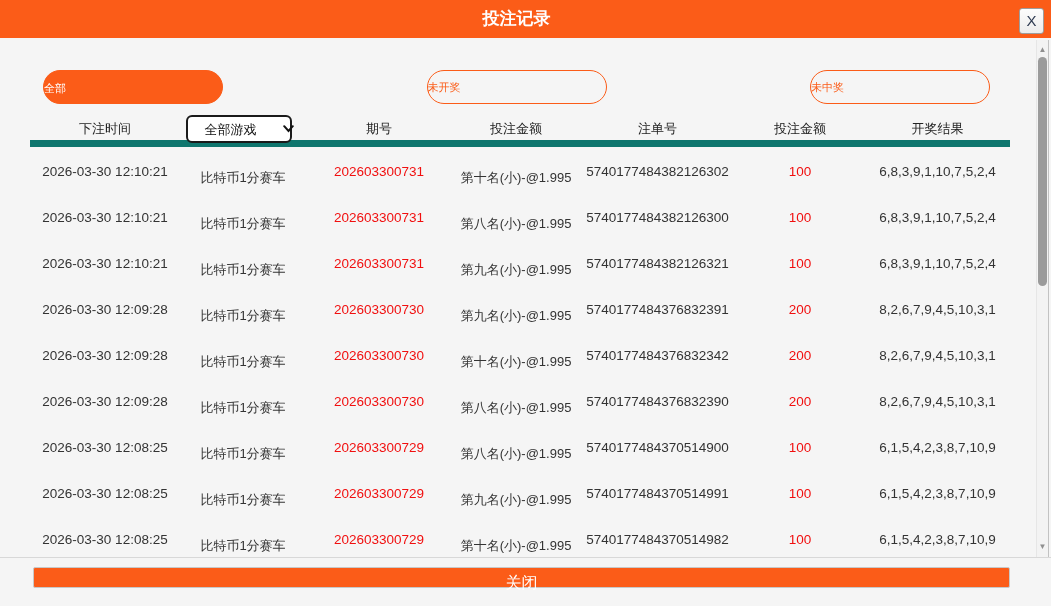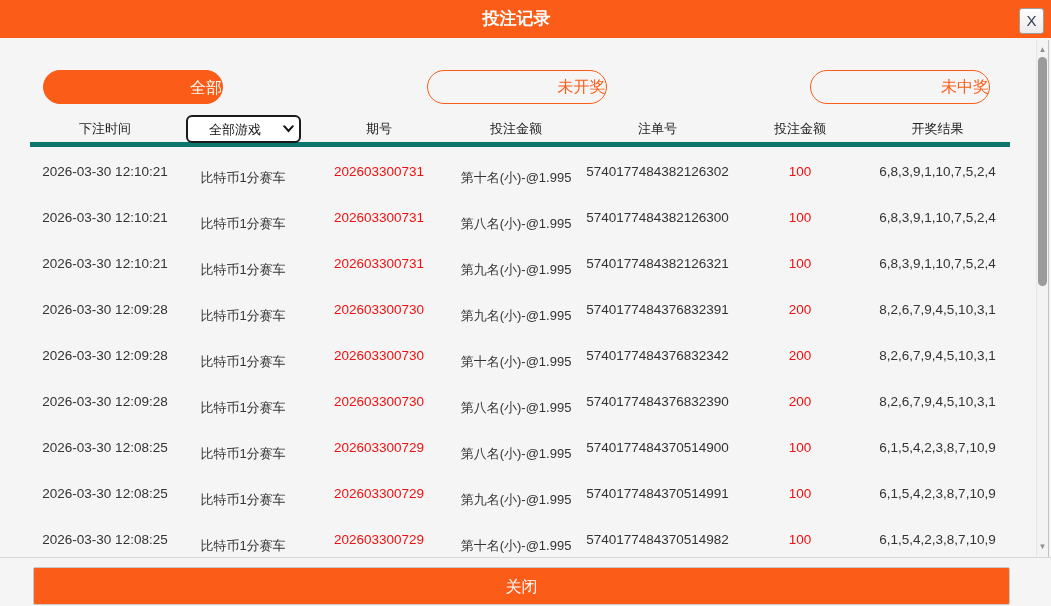--- a/index.html
+++ b/index.html
@@ -31,38 +31,38 @@
     color:#2f3b52;font-size:15px;line-height:24px;text-align:center;
     font-family:"Liberation Sans",sans-serif;cursor:pointer;
   }
   
   .filters{
     position:absolute;top:70px;left:43px;right:61px;height:34px;
     display:flex;justify-content:space-between;
   }
   .pill{
     width:180px;height:34px;border-radius:17px;
-    font-size:16px;text-align:right;line-height:32px;cursor:pointer;
+    font-size:11px;text-align:left;line-height:32px;cursor:pointer;
     background:transparent;border:1px solid var(--accent);color:var(--accent);
   }
   .pill.active{background:var(--accent);color:#ffffff;border-color:var(--accent);line-height:34px;}
   
   .grid-cols{
     display:grid;
     grid-template-columns:150px 126px 146px 128px 155px 130px 145px;
     align-items:center;
   }
   .table-head{
     position:absolute;top:115px;left:30px;right:41px;height:32px;
-    border-bottom:5px solid #0f766e;
+    border-bottom:7px solid #0f766e;
   }
   .table-head .hcell{font-size:13px;color:#222;text-align:center;}
   .select-wrap{position:relative;width:115px;height:28px;justify-self:center;}
   .game-select{
-    width:115px;height:28px;appearance:none;-webkit-appearance:none;-moz-appearance:none;
+    width:106px;height:28px;appearance:none;-webkit-appearance:none;-moz-appearance:none;
     border:2px solid #1a1a1a;border-radius:6px;background:#ffffff;
     font-size:13px;color:#111;text-align:right;text-align-last:center;
     padding-right:16px;font-family:"Liberation Sans","DejaVu Sans",sans-serif;cursor:pointer;
   }
   .select-chevron{
     position:absolute;right:7px;top:10px;pointer-events:none;line-height:0;
   }
   .records{
     position:absolute;top:148px;left:0;right:0;height:409px;overflow:hidden;
   }
@@ -84,21 +84,21 @@
   .scroll-thumb{
     position:absolute;top:17px;left:1px;width:9px;height:229px;
     background:#9b9b9b;border-radius:5px;cursor:pointer;
   }
   
   .bottom-divider{
     position:absolute;top:557px;left:0;width:100%;height:0;
     border-top:1px solid #d8d8d8;
   }
   .close-btn{
-    position:absolute;top:567px;left:33px;width:977px;height:38px;
+    position:absolute;top:567px;left:33px;width:977px;height:21px;
     background:var(--accent);border:1px solid #c8c8c8;border-radius:2px;
     color:#ffffff;font-size:16px;text-align:center;line-height:29px;cursor:pointer;
     font-family:"Liberation Sans","DejaVu Sans",sans-serif;
   }
 </style>
 </head>
 <body>
 
 <div class="titlebar">
   <div class="title">投注记录</div>

